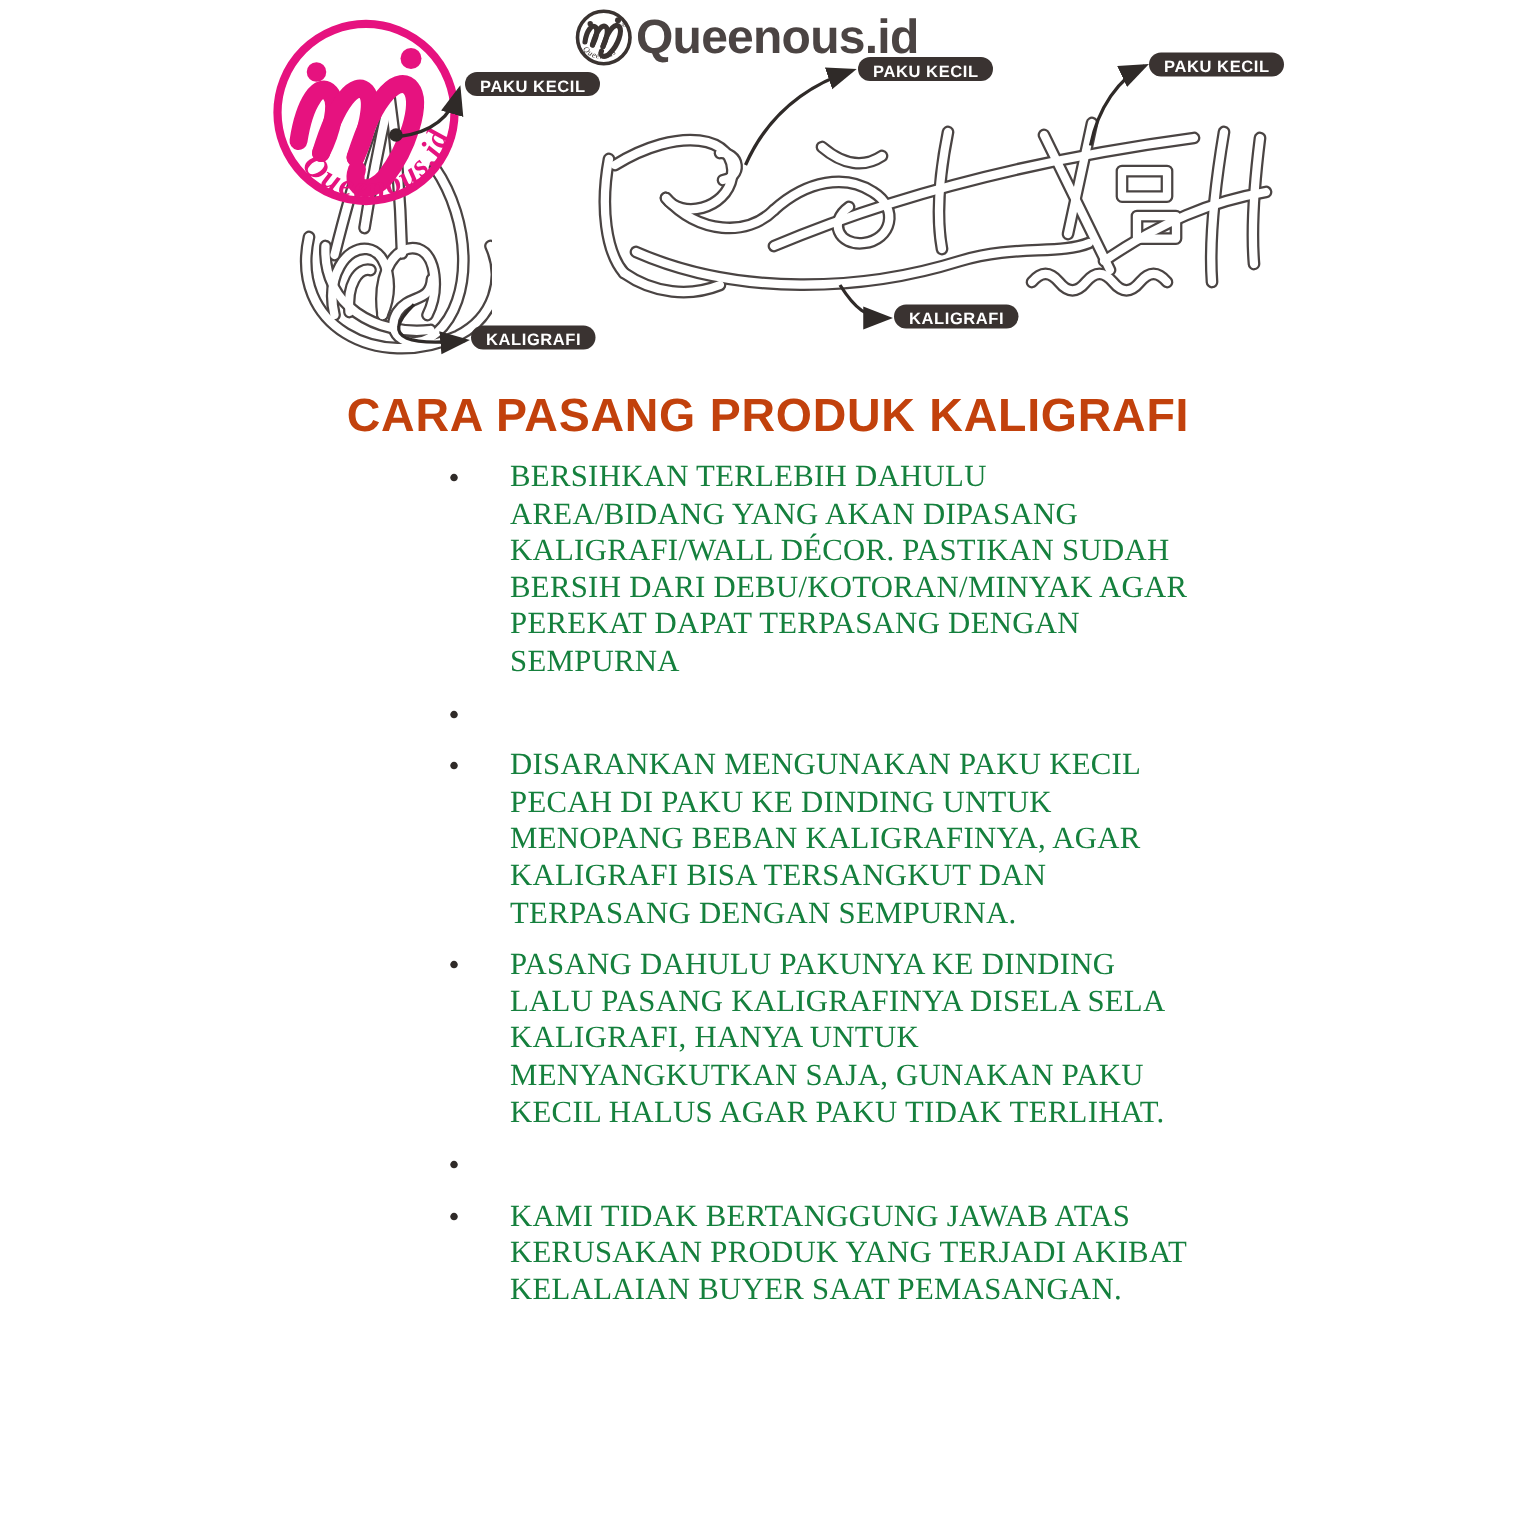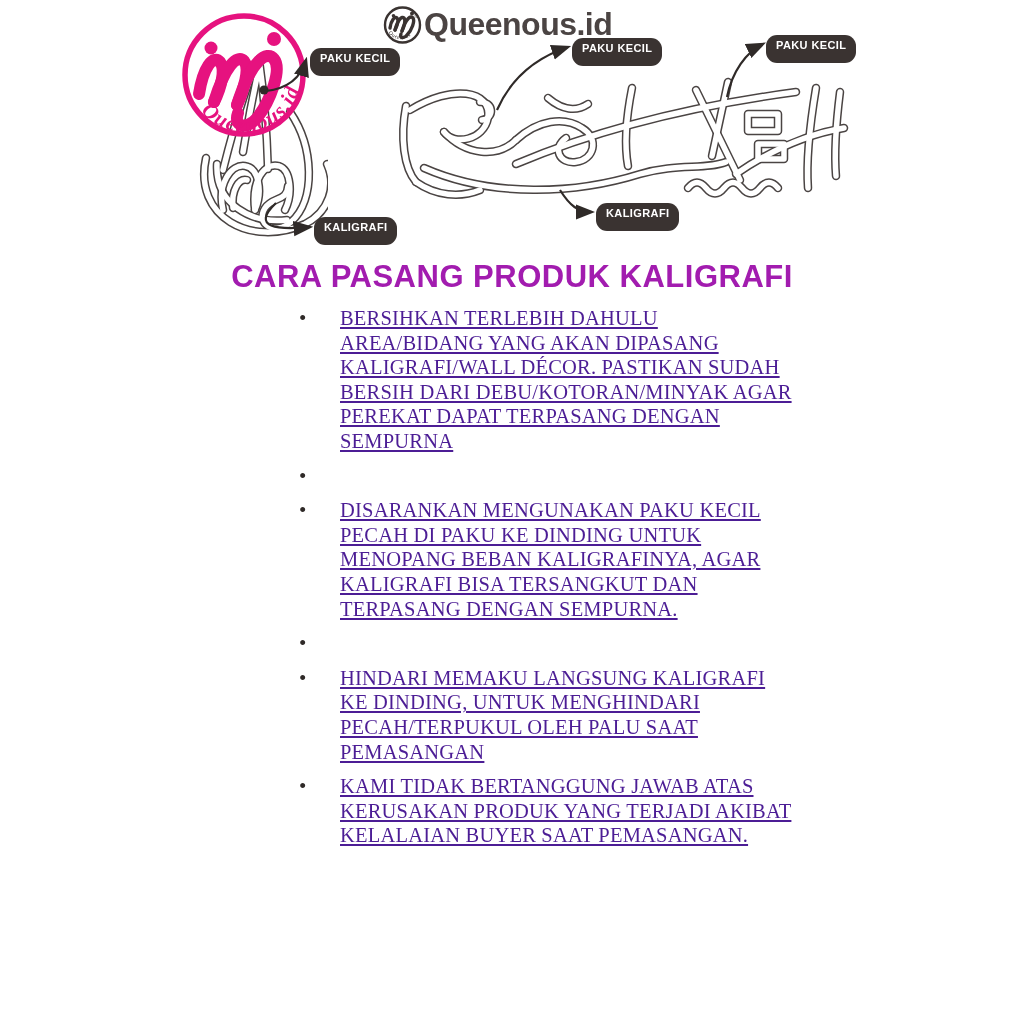--- a/index.html
+++ b/index.html
@@ -11,42 +11,42 @@
   .header{position:absolute;left:0;top:0;width:1024px;height:252px;}
   .cal-svg{position:absolute;z-index:5;}
   .watermark{position:absolute;left:177px;top:8px;z-index:30;}
   .arrows{position:absolute;left:0;top:0;width:1024px;height:252px;z-index:40;pointer-events:none;}
   .logo-small{position:absolute;left:382px;top:4px;z-index:10;}
   .brand-name{position:absolute;left:424px;top:7px;z-index:10;
       font:bold 32px/1.1 "Liberation Sans",sans-serif;color:#4b4443;letter-spacing:-0.5px;}
 
   .pill{position:absolute;z-index:50;background:#3a3331;color:#ffffff;
       font:bold 11px/1 "Liberation Sans",sans-serif;letter-spacing:0.4px;
-      padding:5px 10px 12px 10px;border-radius:11px;white-space:nowrap;}
+      padding:5px 10px 0 10px;border-radius:11px;white-space:nowrap;}
   .pill-paku-left{left:310px;top:48px;}
   .pill-kaligrafi-left{left:314px;top:217px;}
   .pill-paku-mid{left:572px;top:38px;}
   .pill-paku-right{left:766px;top:35px;}
   .pill-kaligrafi-mid{left:596px;top:203px;}
 
   
   .ink{fill:none;stroke:#4a4443;stroke-width:8.5;stroke-linecap:round;stroke-linejoin:round;}
   .ink-inner{fill:none;stroke:#ffffff;stroke-width:5.5;stroke-linecap:round;stroke-linejoin:round;}
   .arrow-line{fill:none;stroke:#2f2a28;stroke-width:2.2;}
   .pinkstroke{fill:none;stroke:#e6127f;stroke-linecap:round;stroke-linejoin:round;}
 
   
   .title{margin:258px 0 0 0;position:absolute;left:0;top:0;width:1024px;
       text-align:center;font:bold 31px/1.2 "Liberation Sans",sans-serif;
-      color:#a21caf;letter-spacing:0.5px;}
+      color:#c2410c;letter-spacing:0.5px;}
   .list{position:absolute;left:299px;top:306px;width:540px;}
   .item{display:flex;margin-bottom:10px;}
   .marker{flex:0 0 41px;font:21px/24.6px "Liberation Serif",serif;color:#2f2a28;}
-  .item-text{font:20.5px/24.6px "Liberation Serif",serif;color:#4c1d95;
-      white-space:pre-line;letter-spacing:0.2px;text-decoration:underline;}
+  .item-text{font:20.5px/24.6px "Liberation Serif",serif;color:#15803d;
+      white-space:pre-line;letter-spacing:0.2px;}
 </style>
 </head>
 <body>
 
 <div class="page">
 
   <div class="header">
 
     <svg class="cal-svg" style="left:193px;top:52px" width="135" height="190" viewBox="0 0 135 190">
       <g class="ink">
@@ -190,27 +190,28 @@
     <div class="item">
       <span class="marker">•</span>
       <span class="item-text">DISARANKAN MENGUNAKAN PAKU KECIL
 PECAH DI PAKU KE DINDING UNTUK
 MENOPANG BEBAN KALIGRAFINYA, AGAR
 KALIGRAFI BISA TERSANGKUT DAN
 TERPASANG DENGAN SEMPURNA.</span>
     </div>
     <div class="item">
       <span class="marker">•</span>
-    </div>
-    <div class="item">
-      <span class="marker">•</span>
-      <span class="item-text">HINDARI MEMAKU LANGSUNG KALIGRAFI
-KE DINDING, UNTUK MENGHINDARI
-PECAH/TERPUKUL OLEH PALU SAAT
-PEMASANGAN</span>
+      <span class="item-text">PASANG DAHULU PAKUNYA KE DINDING
+LALU PASANG KALIGRAFINYA DISELA SELA
+KALIGRAFI, HANYA UNTUK
+MENYANGKUTKAN SAJA, GUNAKAN PAKU
+KECIL HALUS AGAR PAKU TIDAK TERLIHAT.</span>
+    </div>
+    <div class="item">
+      <span class="marker">•</span>
     </div>
     <div class="item">
       <span class="marker">•</span>
       <span class="item-text">KAMI TIDAK BERTANGGUNG JAWAB ATAS
 KERUSAKAN PRODUK YANG TERJADI AKIBAT
 KELALAIAN BUYER SAAT PEMASANGAN.</span>
     </div>
   </div>
 
 </div>

